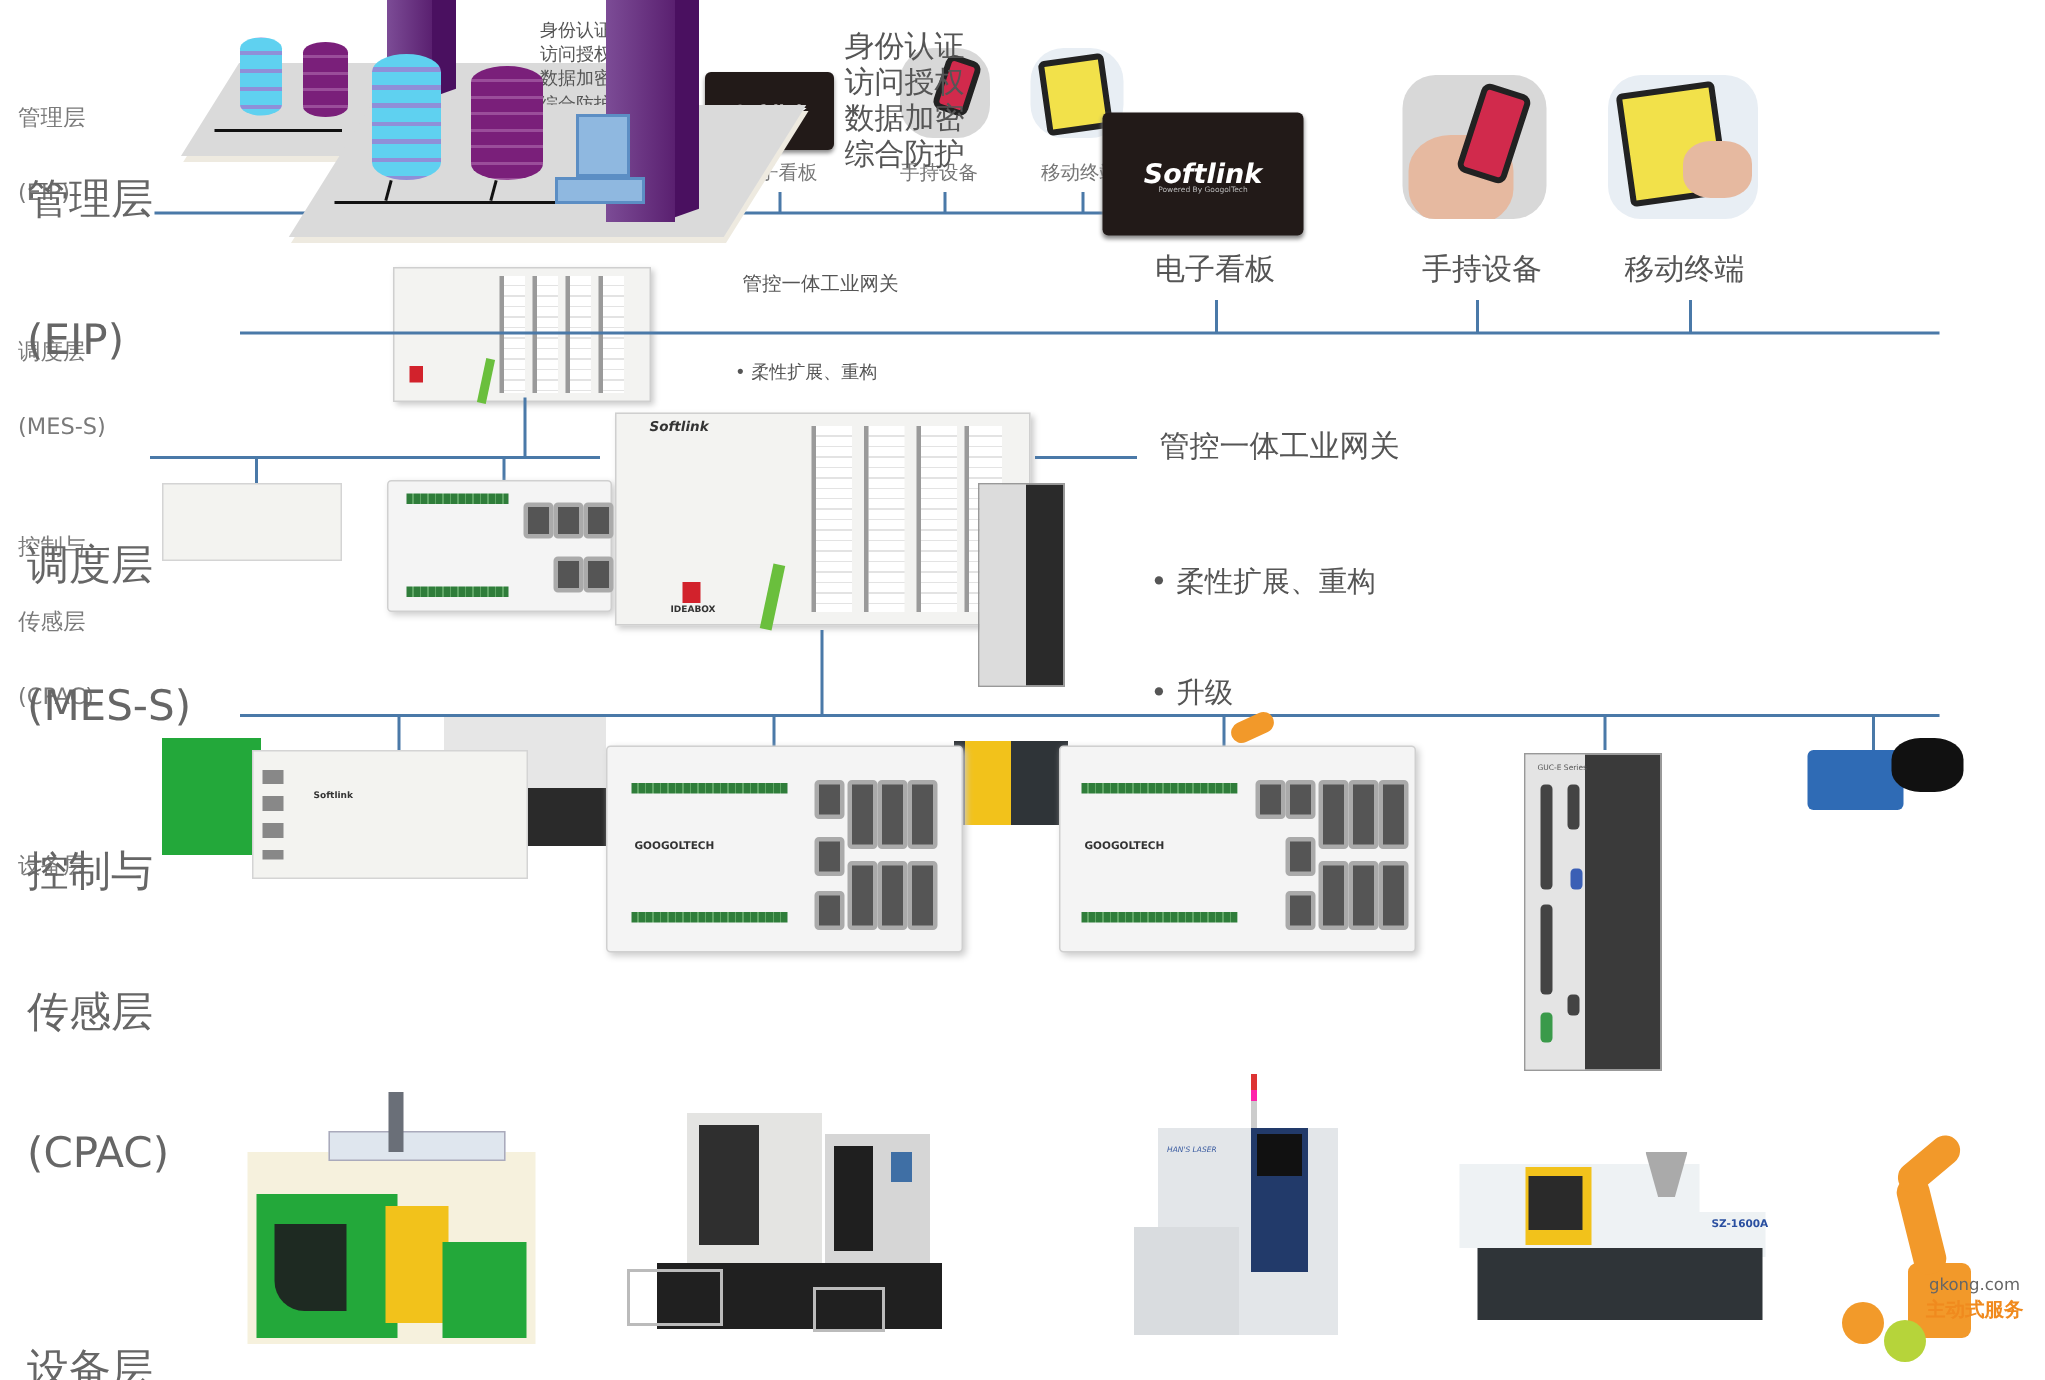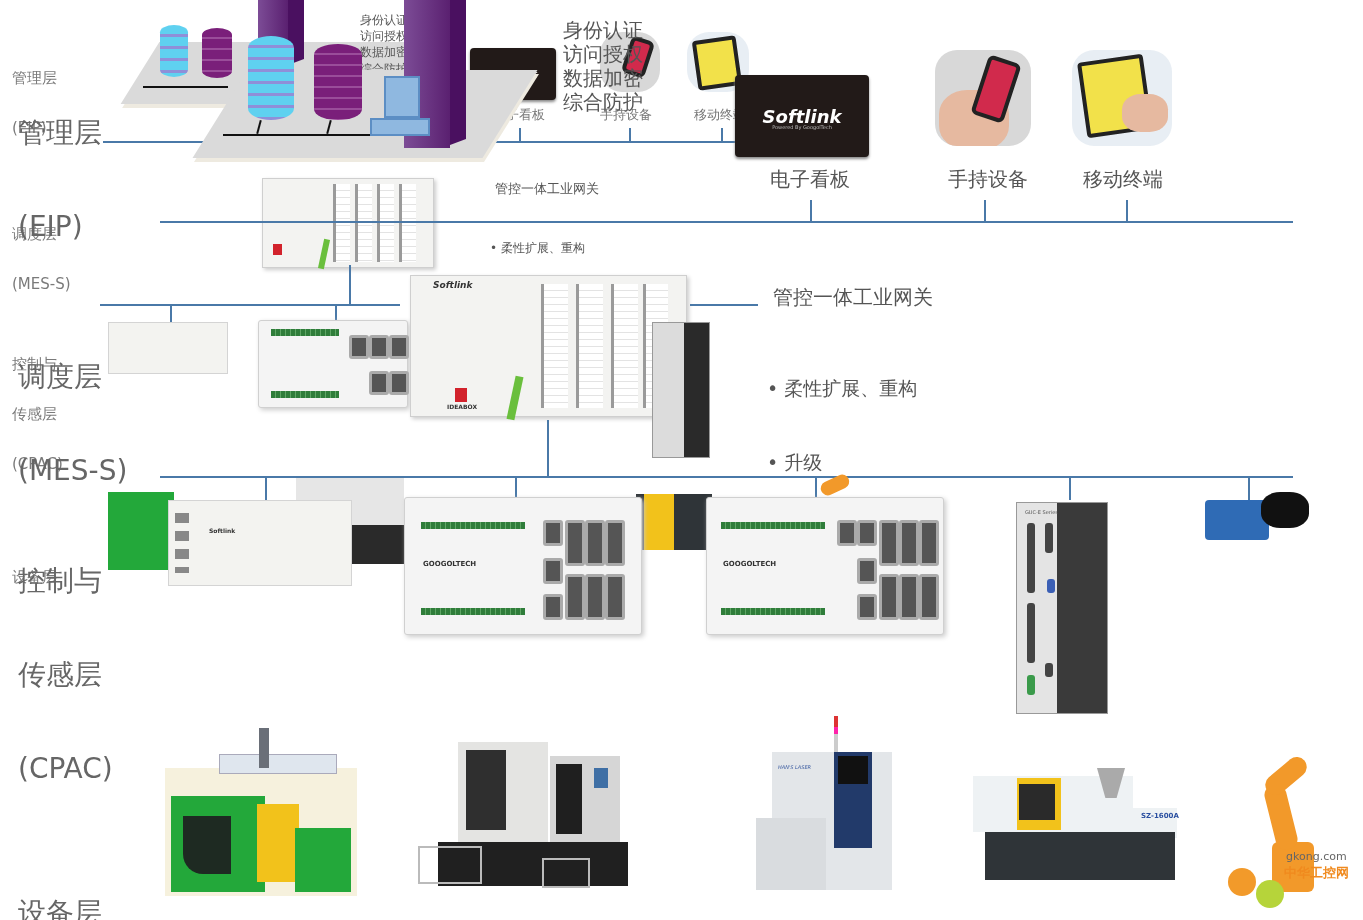--- a/index.html
+++ b/index.html
@@ -319,16 +319,16 @@
 
   <div class="machine" style="left:1230px;top:744px;width:110px;height:150px;">
     <div class="robot" style="left:42px;top:98px;width:42px;height:50px;border-radius:6px;"></div>
     <div class="robot" style="left:40px;top:40px;width:22px;height:66px;transform:rotate(-14deg);"></div>
     <div class="robot" style="left:46px;top:8px;width:20px;height:48px;transform:rotate(50deg);"></div>
   </div>
 
   <div>
     <div class="gear" style="left:1228px;top:868px;width:28px;height:28px;background:#f29a2a;"></div>
     <div class="gear" style="left:1256px;top:880px;width:28px;height:28px;background:#b6d43a;"></div>
-    <div class="wm" style="left:1284px;top:864px;font-size:13px;">中华工控网</div>
+    <div class="wm" style="left:1284px;top:864px;font-size:13px;">主动式服务</div>
     <div class="wm" style="left:1286px;top:850px;font-size:11px;color:#666;font-weight:normal;">gkong.com</div>
   </div>
 </div>
 
 </body></html>

